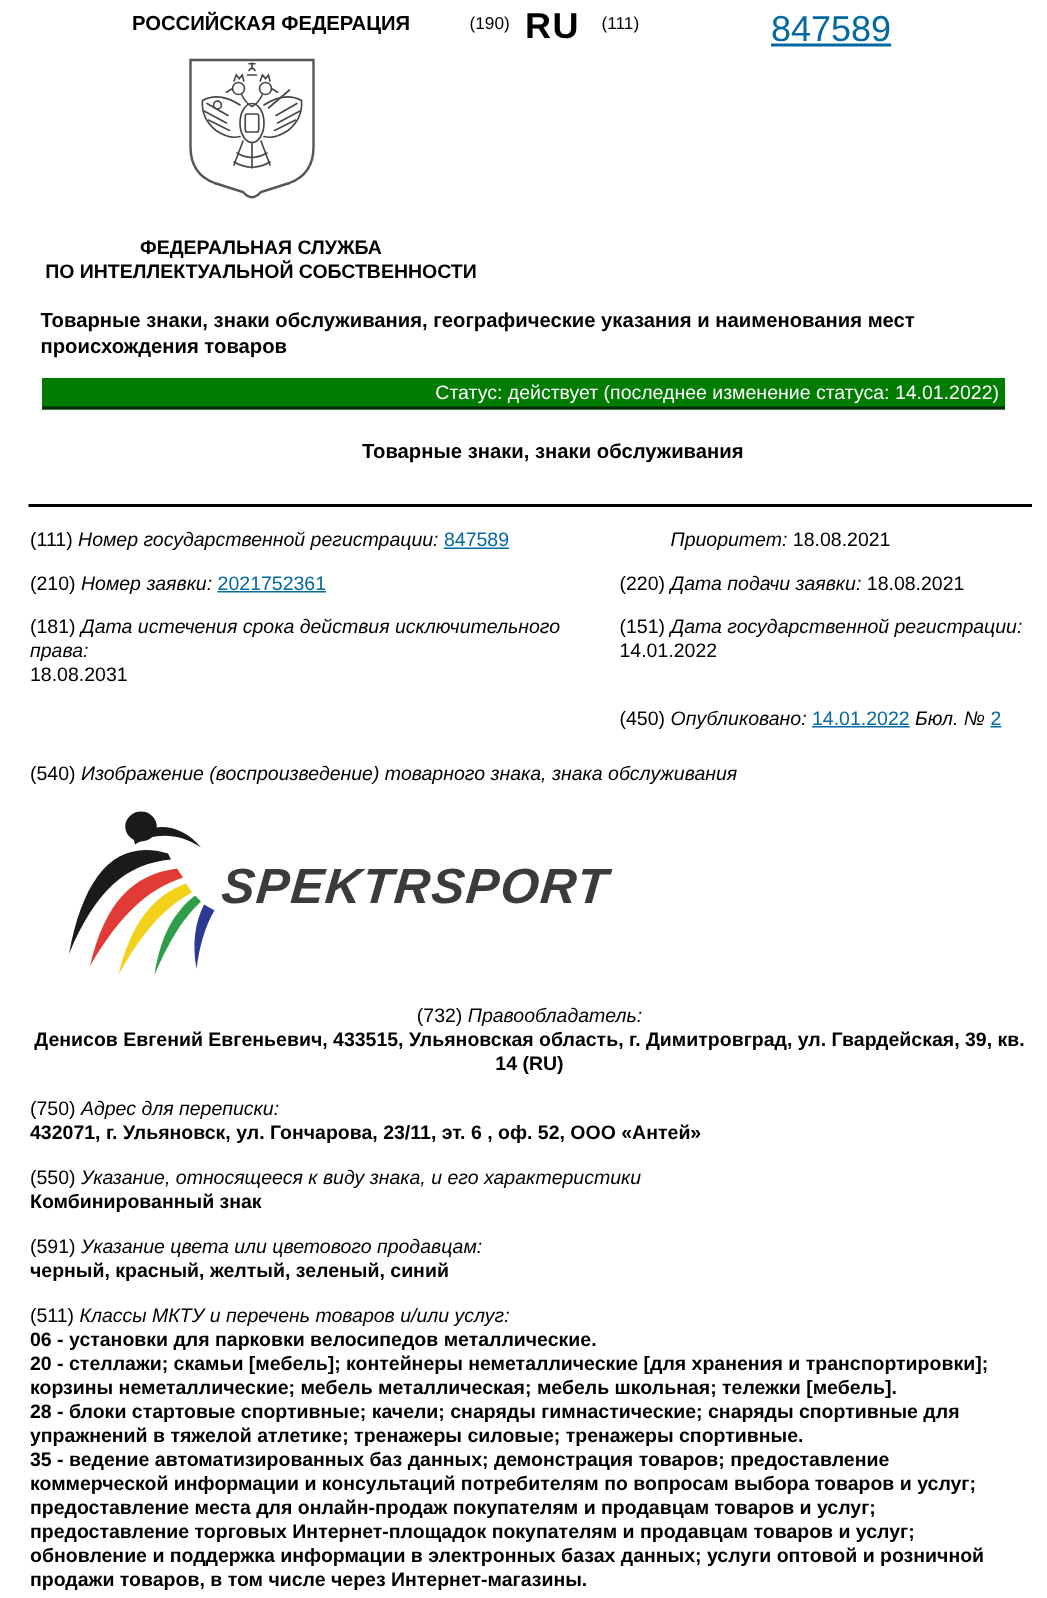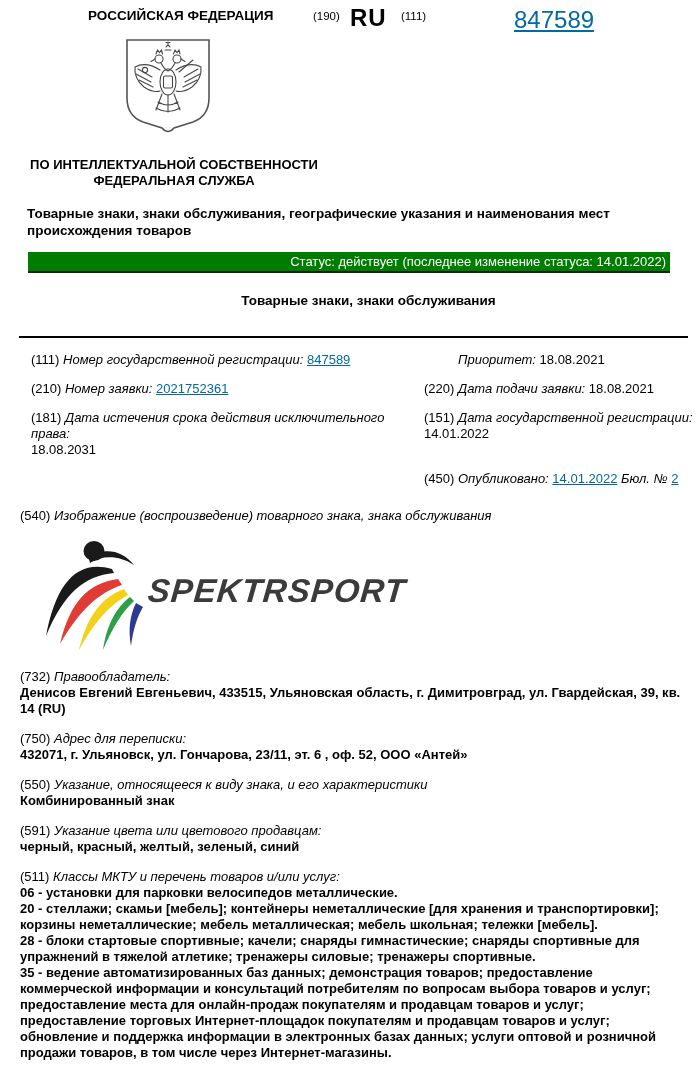--- a/index.html
+++ b/index.html
@@ -20,32 +20,32 @@
           font-weight:bold;font-size:13px;line-height:16px;}
   
   .main-title{margin:0 auto;padding-top:9px;width:644px;text-align:left;
               font-weight:bold;font-size:13.5px;line-height:17px;}
   .status-bar{margin:13px 28px 0 28px;background:#007d00;color:#ffffff;height:19px;
               line-height:19px;text-align:right;padding-right:4px;font-size:13px;
               border-bottom:2px solid #0a2a0a;}
   .subtitle{margin-top:20px;text-align:center;font-weight:bold;font-size:13.5px;padding-left:39px;}
   .hr1{margin:28px 10px 0 19px;height:2px;background:#000;}
   
-  .fields-grid{display:grid;grid-template-columns:393px 277px;margin:14px 8px 0 31px;line-height:16px;}
+  .fields-grid{display:grid;grid-template-columns:393px 277px;margin:14px 8px 0 20px;line-height:16px;}
   .cell{margin-bottom:13px;padding-right:8px;}
   .cell-priority{padding-left:34px;}
   .f540-line{margin:8px 8px 0 20px;line-height:16px;}
   
   .logo-row{margin:14px 0 0 32px;height:114px;display:flex;align-items:flex-start;}
   .logo-fig{width:112px;height:112px;flex:none;}
   .wordmark{margin:34px 0 0 4px;font-weight:bold;font-style:italic;font-size:33px;
             letter-spacing:1px;color:#3b3b3b;transform:skewX(-5deg);white-space:nowrap;}
   
   .section{margin:14px 12px 0 20px;line-height:16px;}
-  .section.first{margin-top:17px;}
+  .section.first{margin-top:17px;text-align:center;}
   .sec-value{font-weight:bold;}
   .goods-item{margin:0;font-weight:bold;}
 </style>
 </head>
 <body>
 
 <div class="page">
 
   <div class="hdr">
     <div class="country">РОССИЙСКАЯ ФЕДЕРАЦИЯ</div>
@@ -69,22 +69,22 @@
         <path d="M54,33 Q68,24 79,30 Q80,42 70,50 Q61,56 54,54"></path>
         <path d="M16,32 L30,40 M14,37 L29,45 M17,43 L31,50"></path>
         <path d="M76,32 L62,40 M78,37 L63,45 M75,43 L61,50"></path>
         <path d="M40,57 L34,73 M46,58 L46,75 M52,57 L58,73 M36,65 Q46,71 56,65 M34,71 Q46,78 58,71"></path>
         <path d="M57,35 L71,23"></path>
         <circle cx="23" cy="33" r="2.6"></circle>
       </g>
     </svg>
 
     <div class="agency">
+      <div>ФЕДЕРАЛЬНАЯ СЛУЖБА</div>
       <div>ПО ИНТЕЛЛЕКТУАЛЬНОЙ СОБСТВЕННОСТИ</div>
-      <div>ФЕДЕРАЛЬНАЯ СЛУЖБА</div>
     </div>
   </div>
 
   <div class="main-title">Товарные знаки, знаки обслуживания, географические указания и наименования мест происхождения товаров</div>
   <div class="status-bar">Статус: действует (последнее изменение статуса: 14.01.2022)</div>
   <div class="subtitle">Товарные знаки, знаки обслуживания</div>
   <div class="hr1"></div>
 
   <div class="fields-grid">
     <div class="cell">

